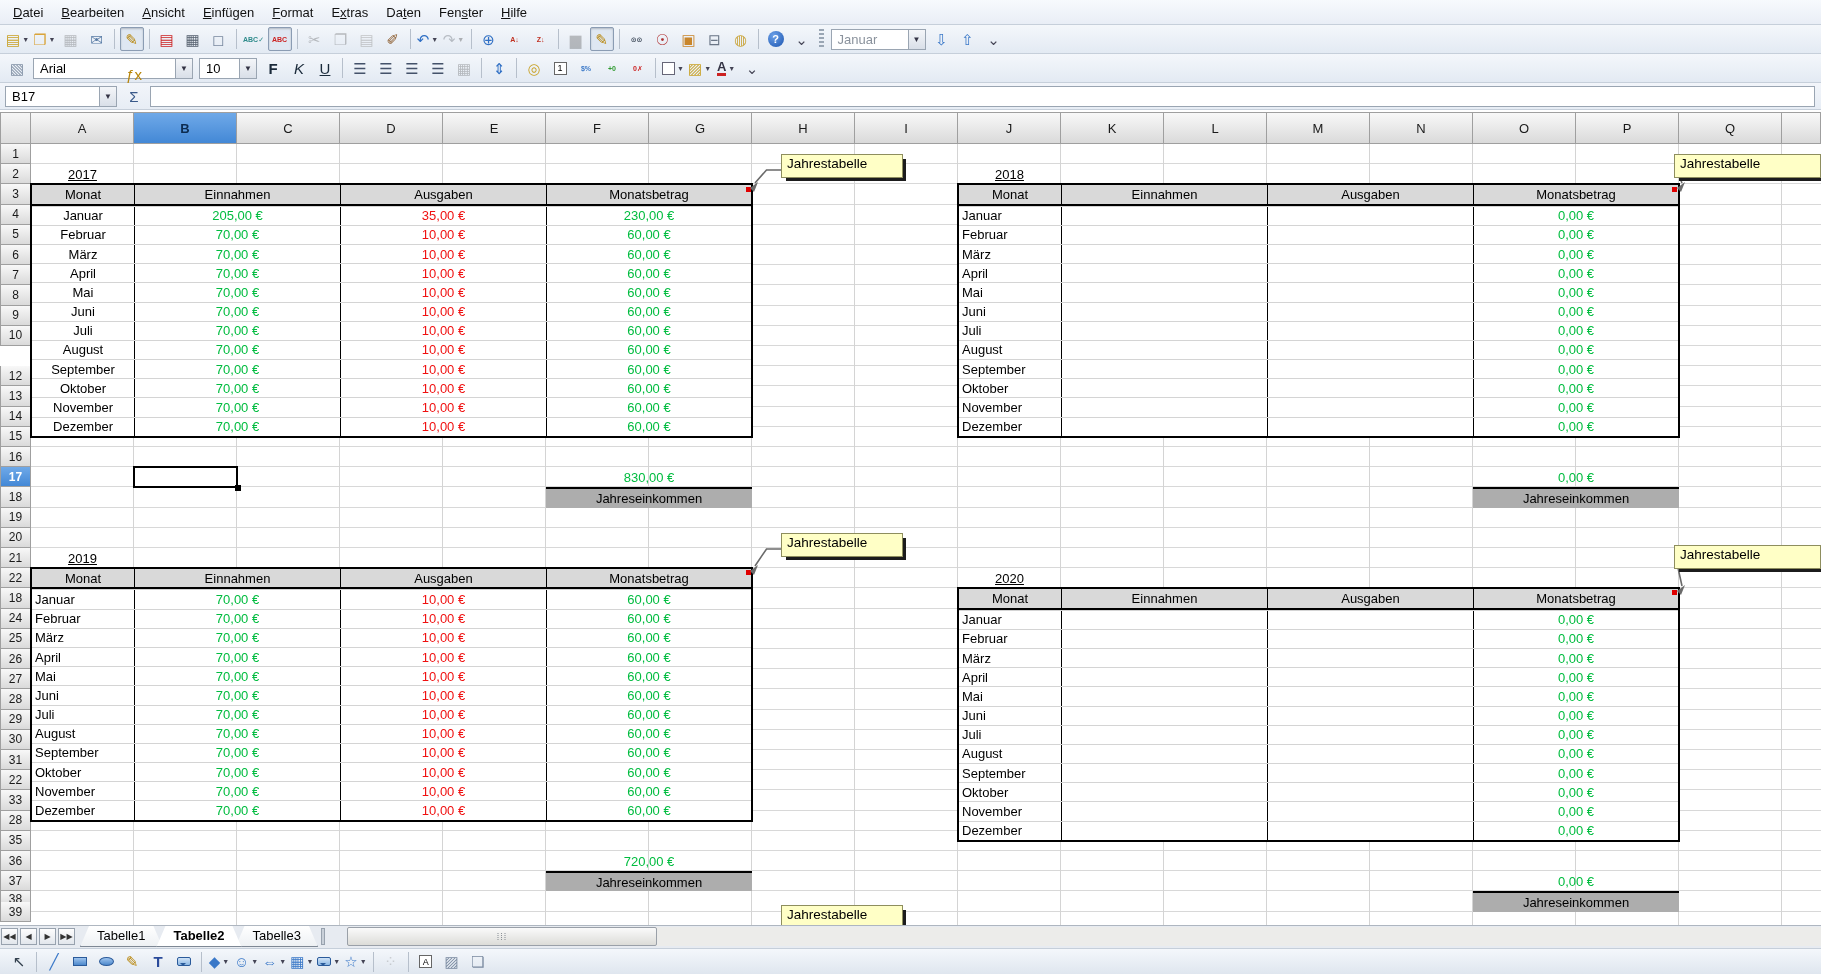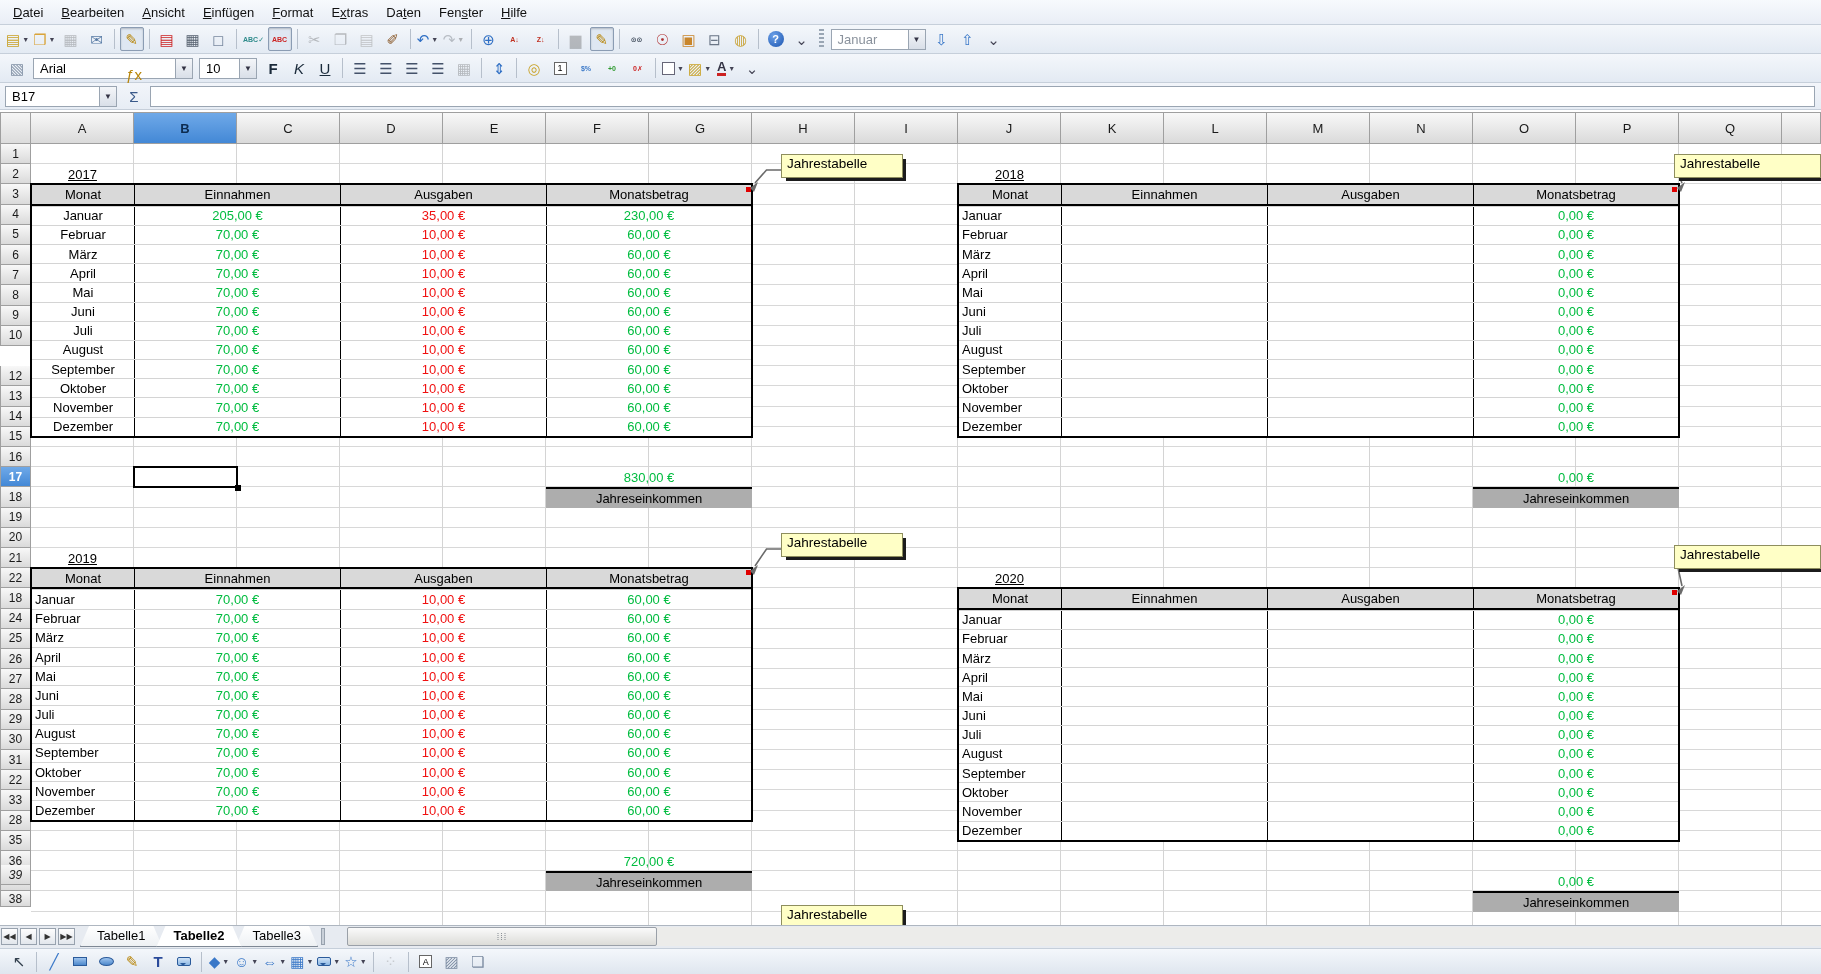--- a/index.html
+++ b/index.html
@@ -390,21 +390,21 @@
       <div class="row-hd" style="top: 599.6px; height: 20.2px;">29</div>
       <div class="row-hd" style="top: 619.8px; height: 20.2px; text-align: right;">30</div>
       <div class="row-hd" style="top: 640px; height: 20.2px;">31</div>
       <div class="row-hd" style="top: 660.2px; height: 20.2px;">22</div>
       <div class="row-hd" style="top: 680.4px; height: 20.2px;">33</div>
       <div class="row-hd" style="top: 700.6px; height: 20.2px;">28</div>
       <div class="row-hd" style="top: 720.8px; height: 20.2px;">35</div>
       <div class="row-hd" style="top: 741px; height: 20.2px;">36</div>
       <div class="row-hd" style="top: 761.2px; height: 20.2px;">37</div>
       <div class="row-hd" style="top: 781.4px; height: 16px;">38</div>
-      <div class="row-hd" style="top: 755px; height: 20.2px; font-style: italic;">39</div>
+      <div class="row-hd" style="top: 792px; height: 20.2px;">39</div>
     </div>
   <div id="grid-canvas"></div>
   <div id="sheet-content">
       <div class="cell-text ctr" style="left: 31px; top: 54.2px; width: 103px; height: 20.2px;">2017</div>
       <div class="ytable" style="left: 30px; top: 73.4px; width: 723px;">
         <div class="hrow" style="grid-template-columns: 102px 206px 206px 205px; height: 20.2px;">
           <div>Monat</div>
           <div>Einnahmen</div>
           <div>Ausgaben</div>
           <div>Monatsbetrag</div>

